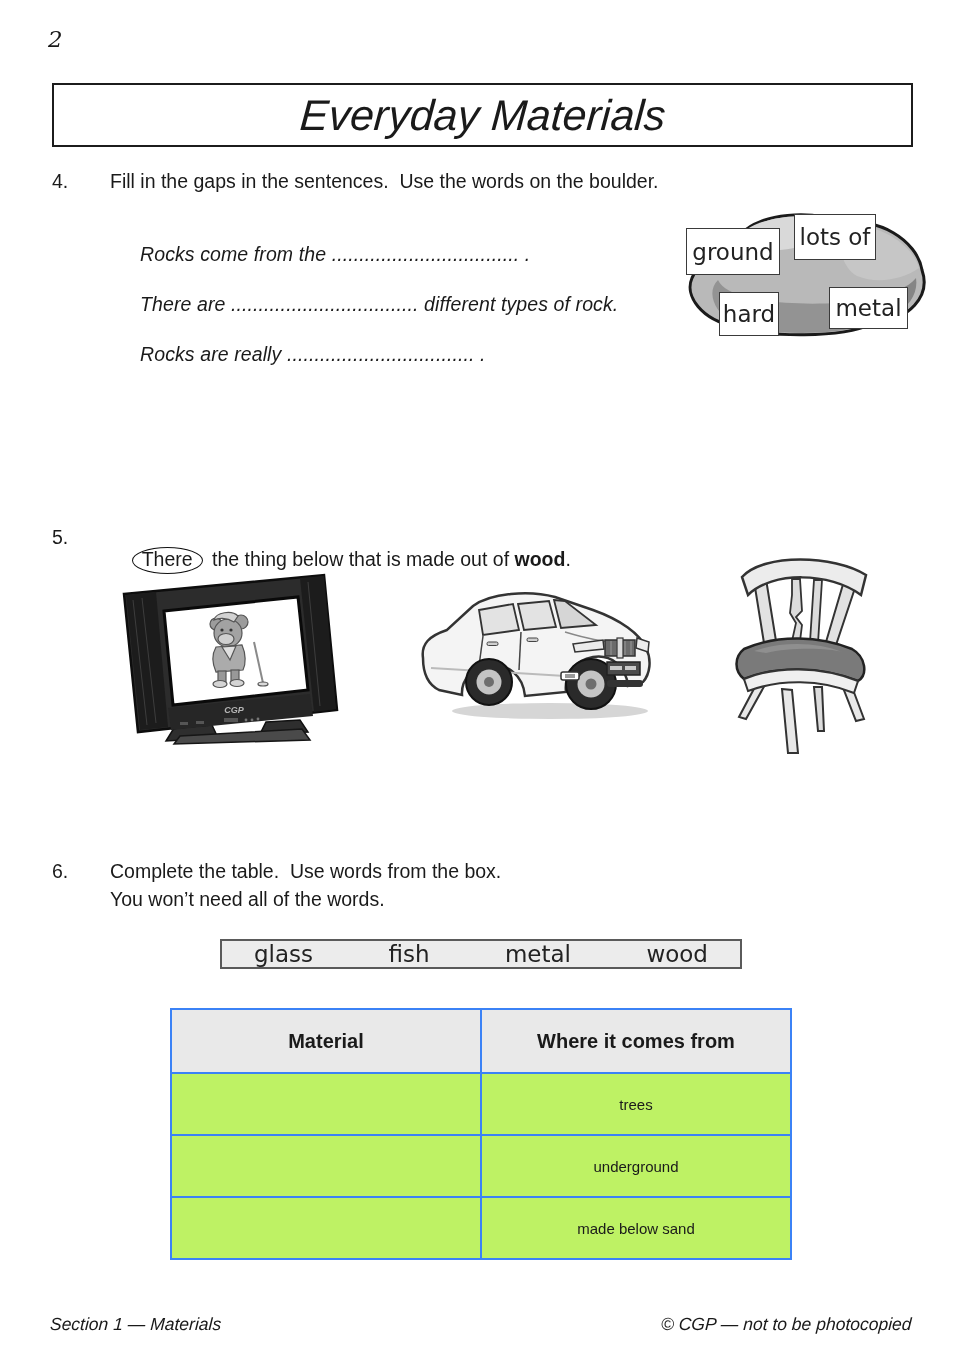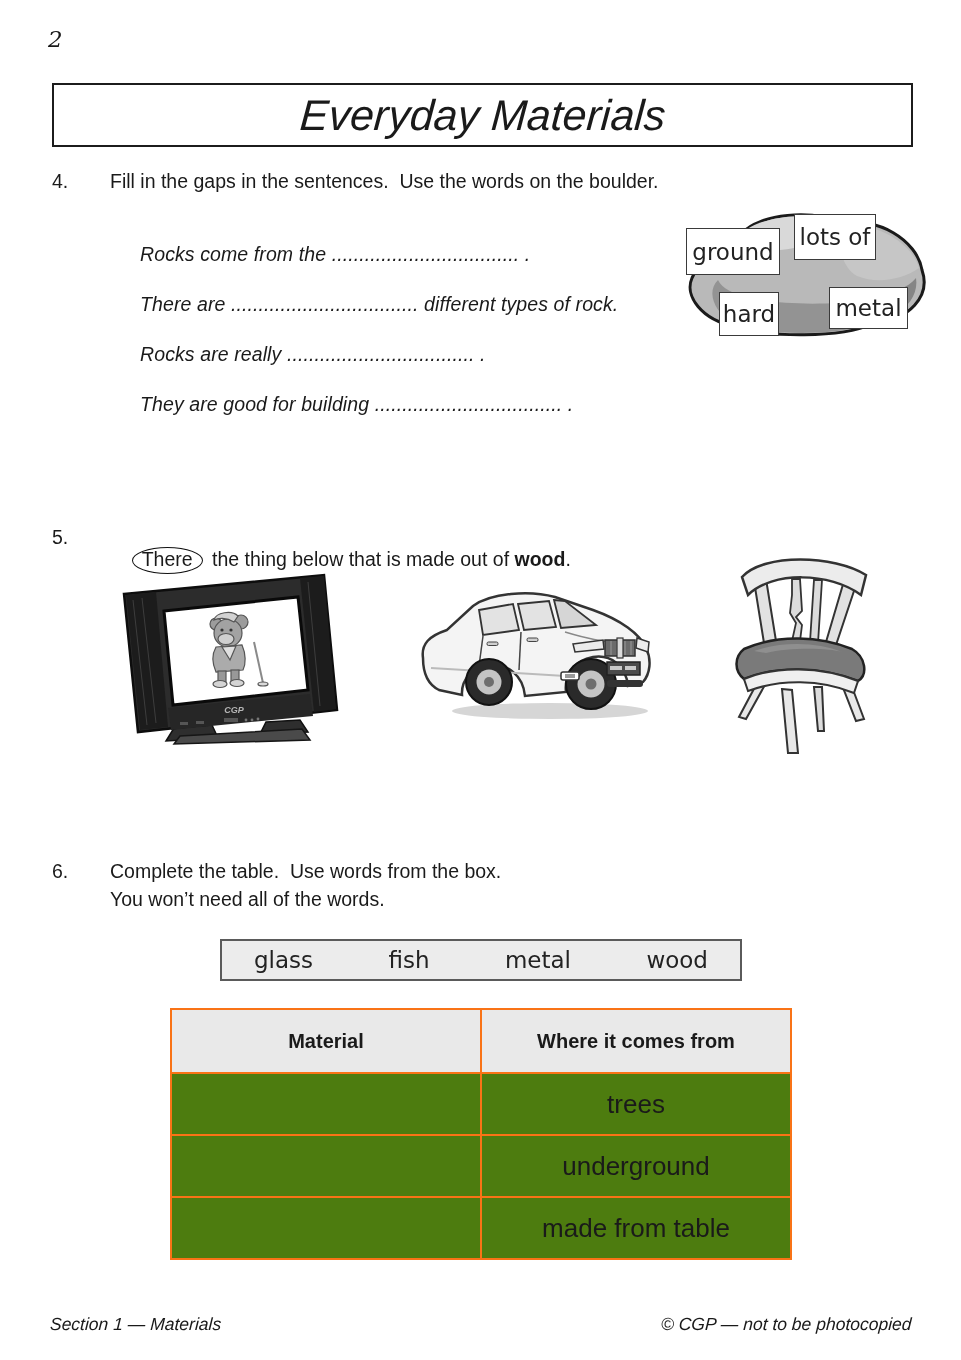--- a/index.html
+++ b/index.html
@@ -35,37 +35,37 @@
     display:flex; align-items:center; justify-content:center;
     font-size:23px; color:#222;
   }
 
   .circle-word {
     display:inline-block; border:1.8px solid #111; border-radius:50%;
     padding:0px 9px 2px 9px; margin-right:4px;
   }
 
   .word-box {
-    left:220px; top:939px; width:522px; height:42px;
+    left:220px; top:939px; width:522px; height:30px;
     background:#ececec; border:2px solid #5a5a5a;
     display:flex; align-items:center; justify-content:space-between;
     padding:0 32px; box-sizing:border-box; font-size:23px; color:#222;
   }
 
   table.answers {
     position:absolute; left:170px; top:1008px; width:622px; height:242px;
     border-collapse:collapse; table-layout:fixed;
   }
   table.answers th, table.answers td {
-    border:2px solid #f97316; text-align:center; vertical-align:middle;
+    border:2px solid #3b82f6; text-align:center; vertical-align:middle;
   }
   table.answers th {
     background:#e9e9e9; font-size:20px; font-weight:bold; height:60px;
   }
-  table.answers td { font-size:26px; height:58px; background:#4d7c0f; }
+  table.answers td { font-size:15px; height:58px; background:#bef264; }
 
   .footer {
     font-style:italic; font-size:17.5px; transform:skewX(-3deg);
   }
 </style>
 </head>
 <body>
 
 <div class="page">
 
@@ -74,21 +74,20 @@
   <div class="abs title-box">
     <div class="title-text">Everyday Materials</div>
   </div>
 
   <div class="abs q-num" style="left:52px; top:170px;">4.</div>
   <div class="abs q-text" style="left:110px; top:170px;">Fill in the gaps in the sentences.  Use the words on the boulder.</div>
 
   <div class="abs sentence" style="left:140px; top:243px;">Rocks come from the .................................. .</div>
   <div class="abs sentence" style="left:140px; top:343px;">Rocks are really .................................. .</div>
   <div class="abs sentence" style="left:140px; top:293px;">There are .................................. different types of rock.</div>
-  <div class="abs sentence" style="left:140px; top:393px;">They are good for building .................................. .</div>
 
   <div class="abs" style="left:672px; top:200px; width:262px; height:145px;">
     <svg width="262" height="145" viewBox="0 0 262 145">
       <path d="M28,62 C18,46 40,30 70,33 C88,14 140,8 170,24 C205,16 245,40 250,70 C259,96 238,120 200,124 C170,138 95,138 62,126 C30,120 12,96 20,78 Z" fill="#b9b9b9" stroke="#1a1a1a" stroke-width="3"></path>
       <path d="M70,33 C88,16 140,10 168,25 C150,42 120,52 95,50 C80,48 72,42 70,33 Z" fill="#d9d9d9"></path>
       <path d="M30,62 C45,50 80,46 105,56 C80,70 55,76 36,74 C28,70 27,66 30,62 Z" fill="#cccccc"></path>
       <path d="M170,26 C200,20 240,42 247,68 C230,80 205,84 185,76 C170,68 165,45 170,26 Z" fill="#c6c6c6"></path>
       <path d="M62,124 C95,136 170,136 198,123 C220,119 236,106 242,92 C200,104 120,108 80,98 C60,94 50,88 46,80 C34,92 42,112 62,124 Z" fill="#939393"></path>
       <path d="M200,96 C220,94 236,88 244,78 C246,90 240,104 226,112 C214,110 204,104 200,96 Z" fill="#858585"></path>
     </svg>
@@ -245,21 +244,21 @@
     <tr>
       <td></td>
       <td>trees</td>
     </tr>
     <tr>
       <td></td>
       <td>underground</td>
     </tr>
     <tr>
       <td></td>
-      <td>made from table</td>
+      <td>made below sand</td>
     </tr>
   </tbody>
     </table>
 
   <div class="abs footer" style="left:50px; top:1314px;">Section 1 — Materials</div>
   <div class="abs footer" style="right:49px; top:1314px;">© CGP — not to be photocopied</div>
 
 </div>
 
 </body></html>

